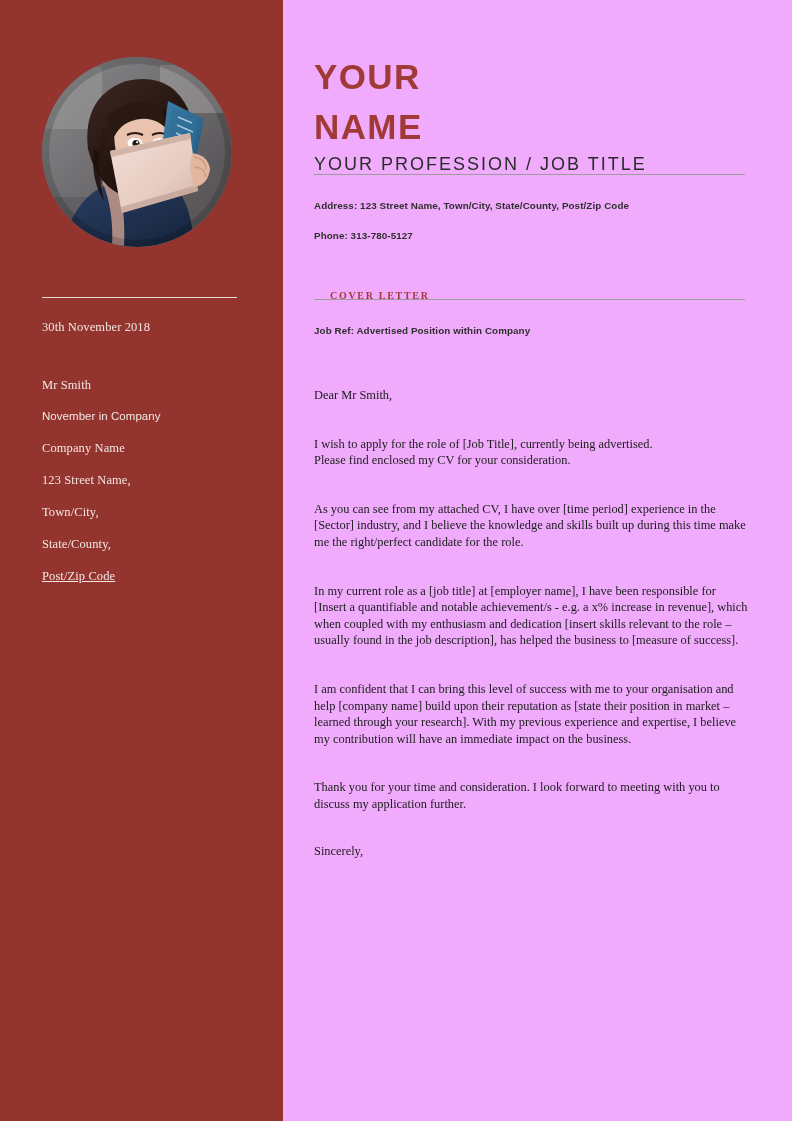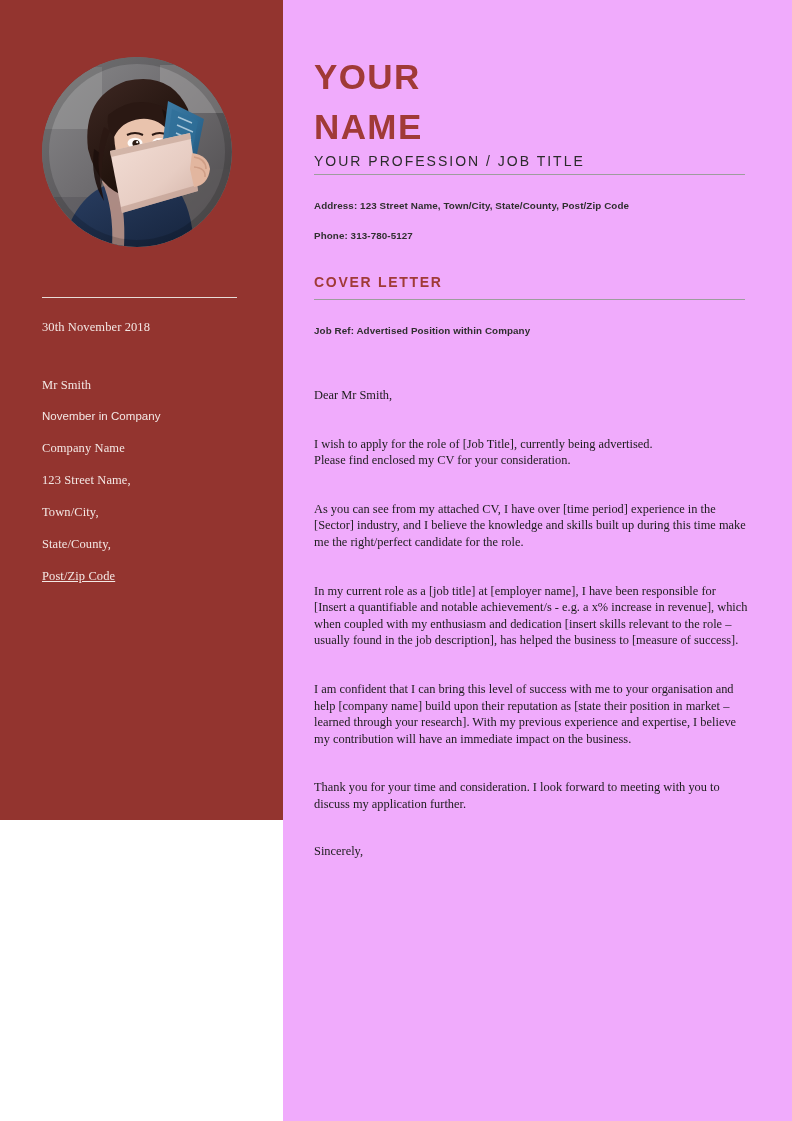--- a/index.html
+++ b/index.html
@@ -14,21 +14,21 @@
     overflow: hidden;
     font-family: "Liberation Sans", sans-serif;
   }
 
   
   #sidebar {
     position: absolute;
     left: 0;
     top: 0;
     width: 283px;
-    height: 820px;
+    height: 1121px;
     background: #93342F;
   }
 
   #photo-frame {
     position: absolute;
     left: 42px;
     top: 57px;
     width: 190px;
     height: 190px;
     border-radius: 50%;
@@ -102,21 +102,21 @@
     font-family: "Liberation Sans", sans-serif;
     font-weight: bold;
     font-size: 35px;
     line-height: 50px;
     color: #A03A37;
     letter-spacing: 1.4px;
     margin: 0;
   }
   #profession {
     font-family: "Liberation Sans", sans-serif;
-    font-size: 14px;
+    font-size: 18px;
     color: #2b2b2b;
     letter-spacing: 2.0px;
     margin: 1px 0 0 0;
     line-height: 1.25;
   }
 
   .hrule {
     position: absolute;
     left: 31px;
     width: 431px;
@@ -136,26 +136,26 @@
     letter-spacing: 0.1px;
     margin: 0;
   }
   #contact-address { top: 200px; }
   #contact-phone   { top: 230px; }
 
   #cover-letter-heading {
     position: absolute;
     left: 31px;
     top: 274px;
-    font-family: Liberation Sans, sans-serif;
-    font-size: 14px;
+    font-family: Liberation Serif, serif;
+    font-size: 10px;
     font-weight: bold;
     color: #A03A37;
     letter-spacing: 1.7px;
-    margin: 0;
+    margin: 16px;
   }
 
   #job-ref {
     position: absolute;
     left: 31px;
     top: 325px;
     font-family: "Liberation Sans", sans-serif;
     font-size: 9.8px;
     font-weight: bold;
     color: #2f2f2f;

